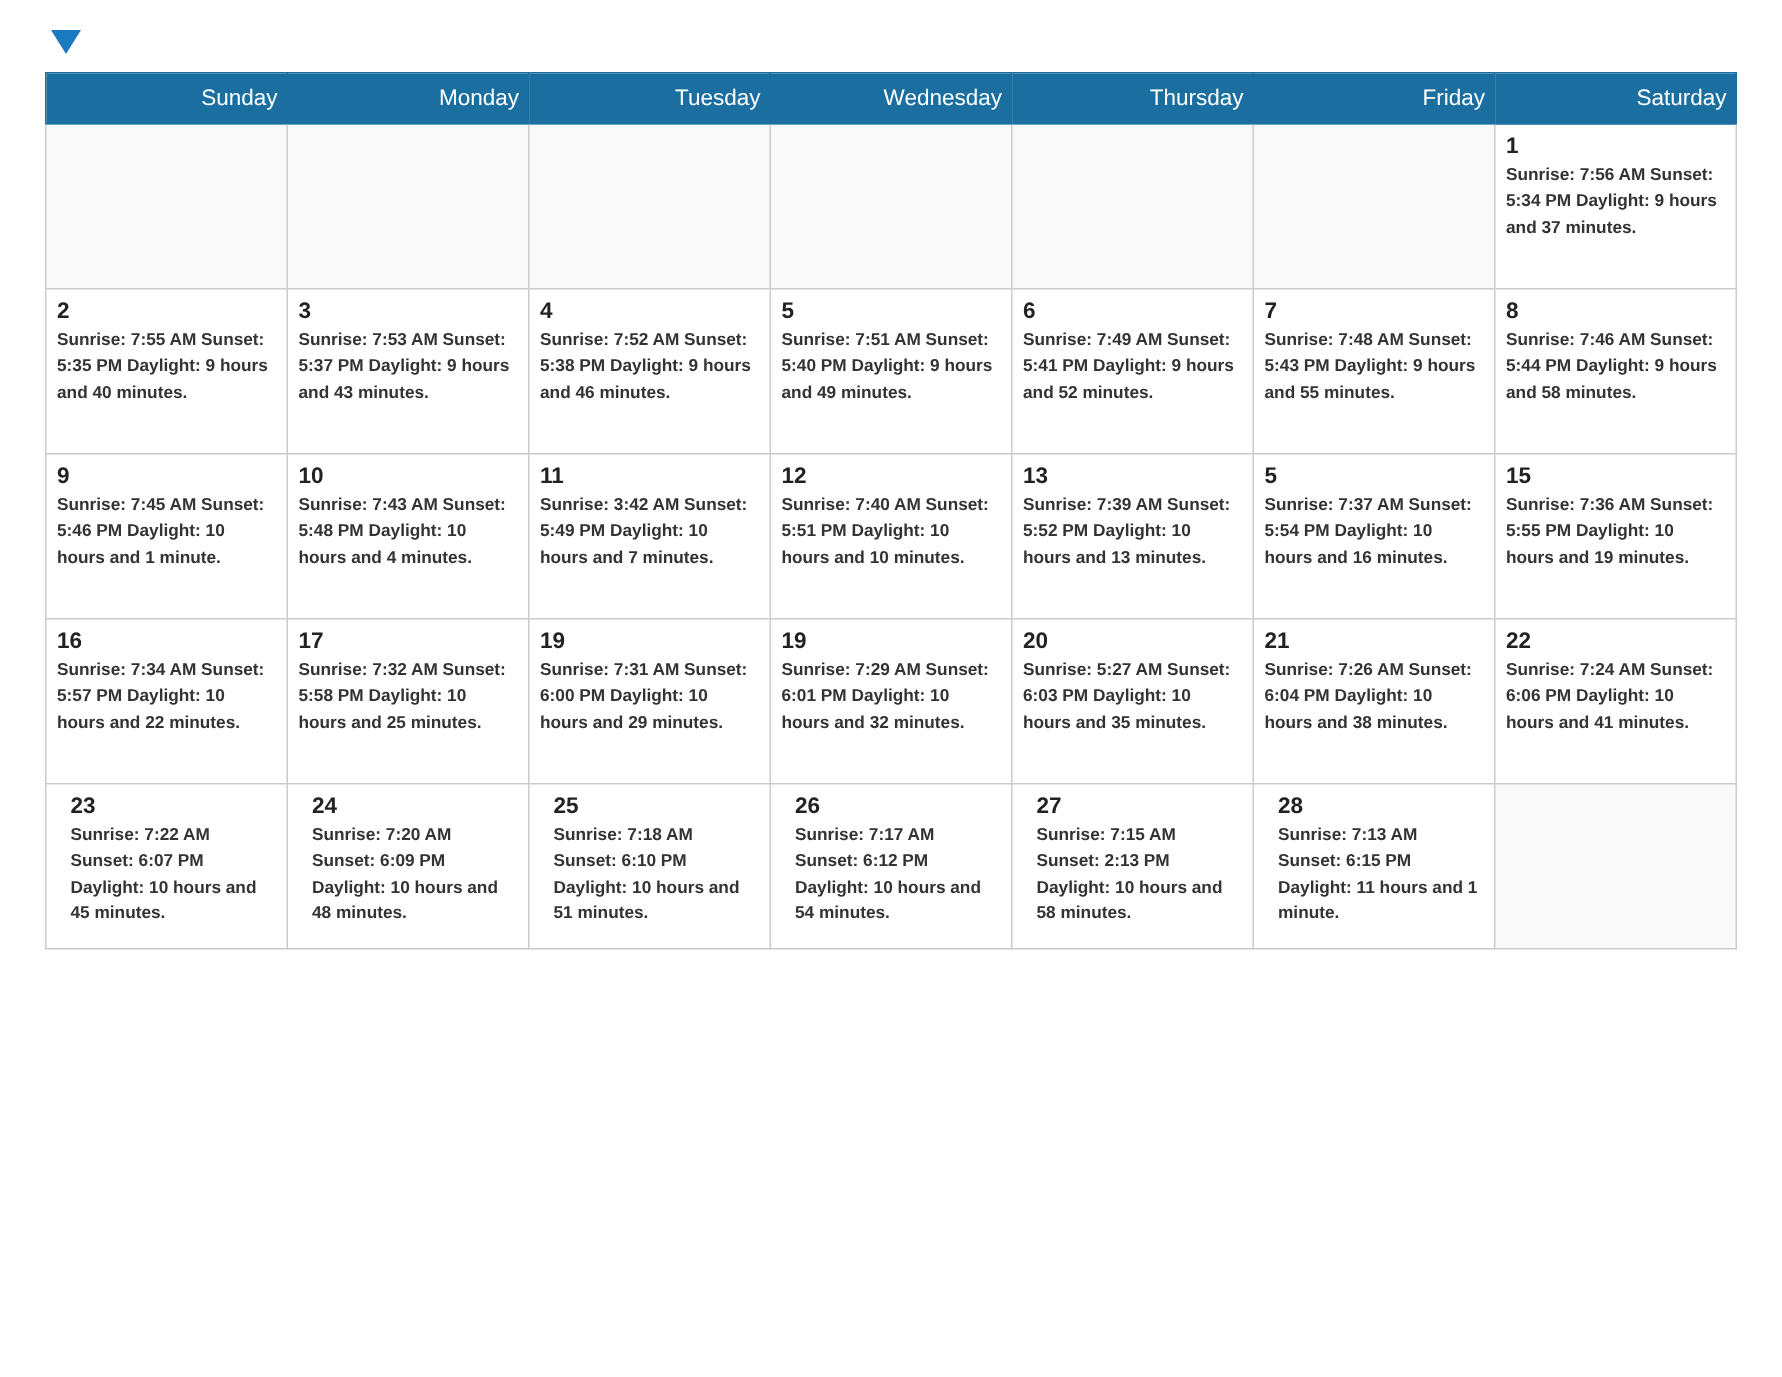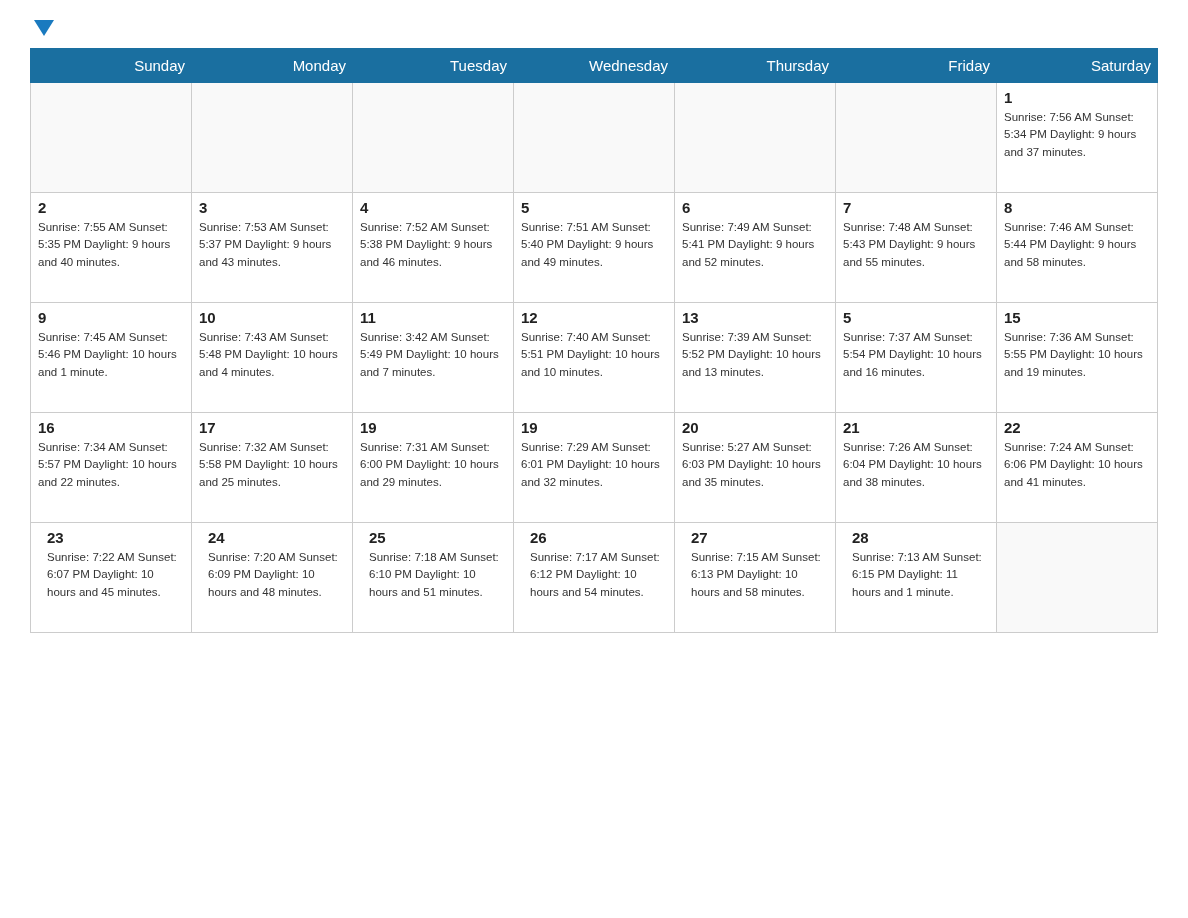--- a/index.html
+++ b/index.html
@@ -84,20 +84,21 @@
       font-size: 15px;
       font-weight: bold;
       color: #222;
       display: block;
       margin-bottom: 3px;
     }
     .day-detail {
       font-size: 11.5px;
       color: #333;
       line-height: 1.5;
+      font-weight: bold;
     }
     .calendar tr:last-child td {
       border-bottom: 1px solid #ccc;
       padding-left: 16px;
     }
   </style>
 </head>
 <body>
 
 <div class="header">
@@ -320,21 +321,21 @@
         <td>
           <span class="day-num">26</span>
           <div class="day-detail">Sunrise: 7:17 AM
 Sunset: 6:12 PM
 Daylight: 10 hours
 and 54 minutes.</div>
         </td>
         <td>
           <span class="day-num">27</span>
           <div class="day-detail">Sunrise: 7:15 AM
-Sunset: 6:13 PM
+Sunset: 2:13 PM
 Daylight: 10 hours
 and 58 minutes.</div>
         </td>
         <td>
           <span class="day-num">28</span>
           <div class="day-detail">Sunrise: 7:13 AM
 Sunset: 6:15 PM
 Daylight: 11 hours
 and 1 minute.</div>
         </td>

